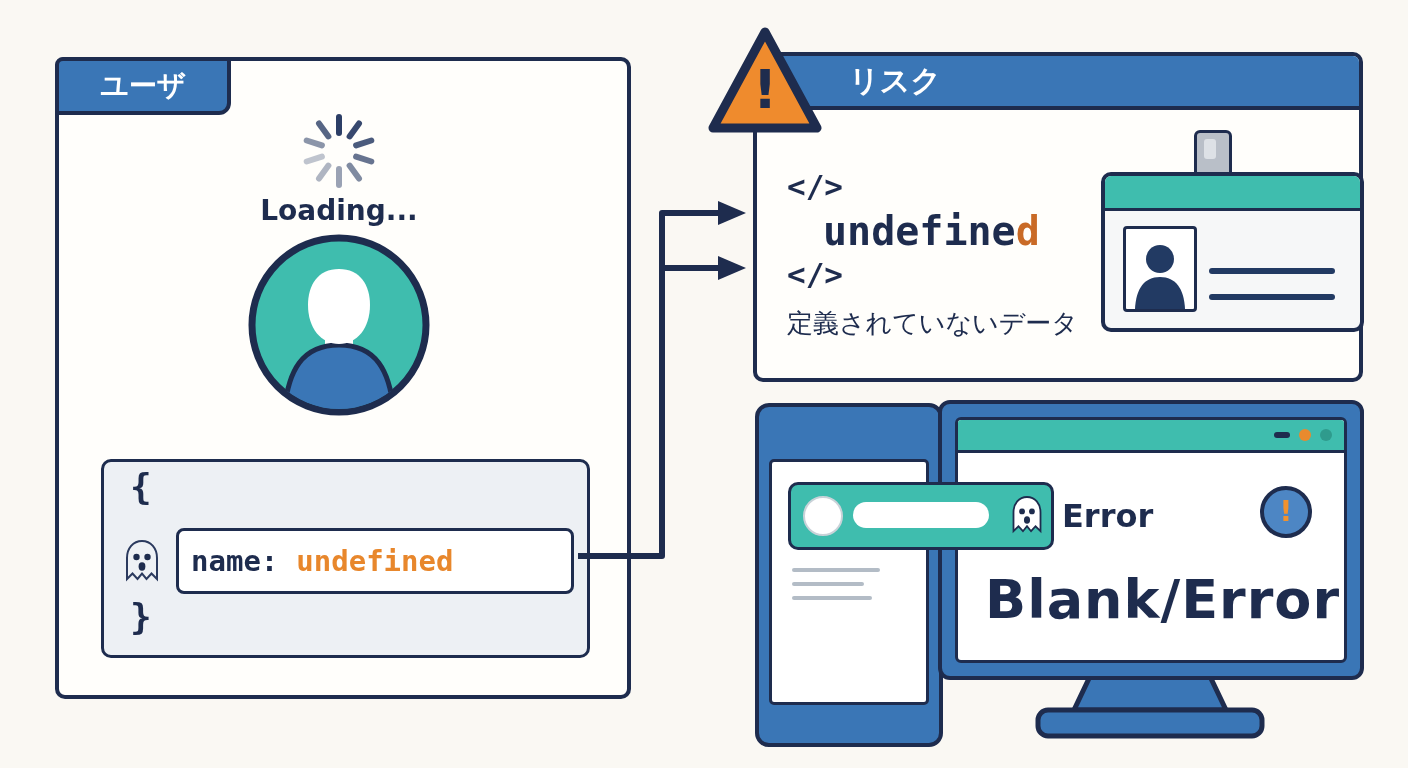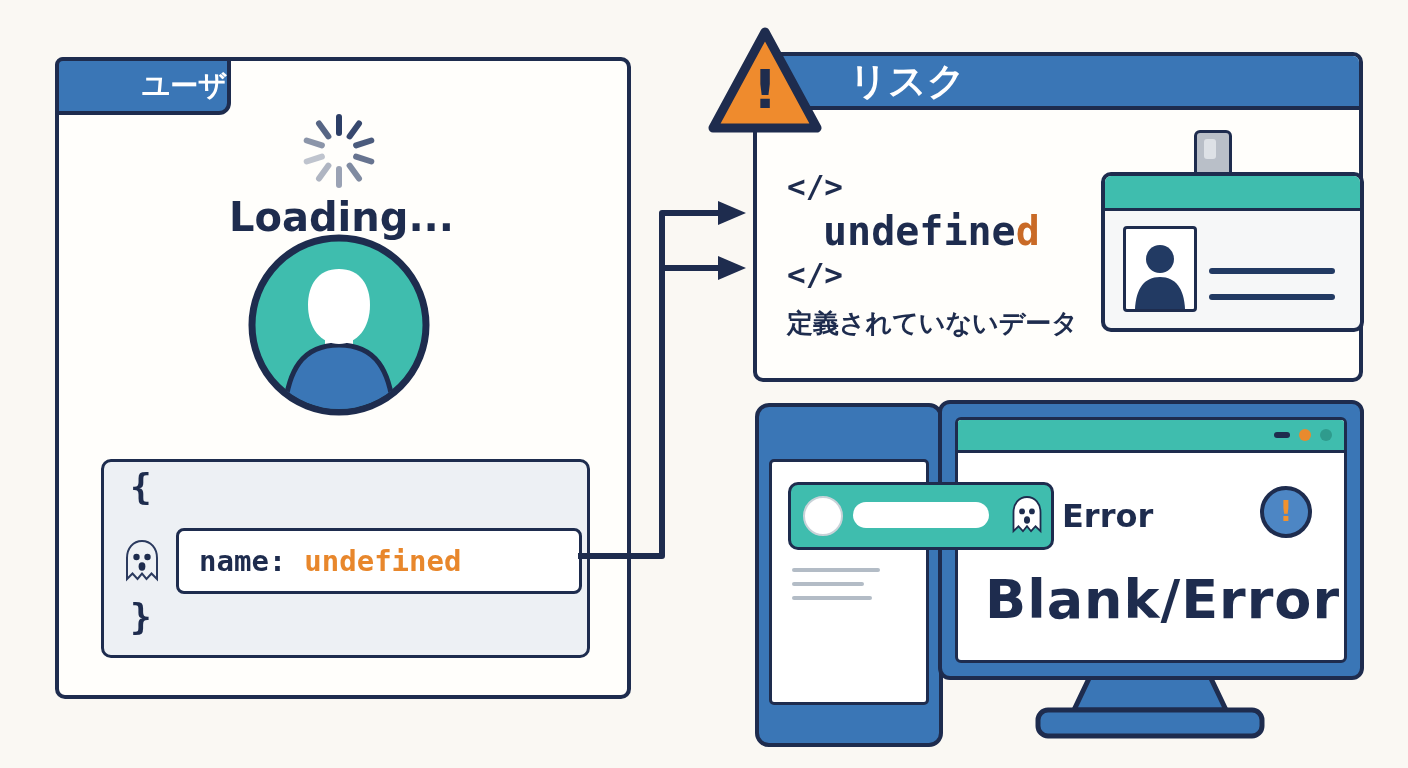--- a/index.html
+++ b/index.html
@@ -8,30 +8,30 @@
     font-family:"DejaVu Sans","Liberation Sans",sans-serif;overflow:hidden;
     color:#1e2c4e;
   }
   .abs{position:absolute;}
   .mono{font-family:"DejaVu Sans Mono","Liberation Mono",monospace;}
   .panel{
     background:#fffefb;border:4px solid #1e2c4e;border-radius:10px;
   }
   .tab{
     position:absolute;background:#3a76b6;border:4px solid #1e2c4e;
-    display:flex;align-items:center;justify-content:flex-end;
+    display:flex;align-items:center;justify-content:center;
     color:#ffffff;font-weight:bold;font-size:28px;z-index:6;
   }
   .navy-text{color:#1e2c4e;}
   .code-block{
     background:#edf0f4;border:3px solid #1e2c4e;border-radius:10px;
   }
   .code-inner{
     background:#ffffff;border:3px solid #1e2c4e;border-radius:8px;
-    display:flex;align-items:center;padding-left:20px;
+    display:flex;align-items:center;padding-left:12px;
   }
   .badge-card{
     background:#f6f7f8;border:4px solid #1e2c4e;border-radius:10px;overflow:hidden;
   }
   .line-bar{background:#223a63;border-radius:3px;}
   .screen-line{background:#b3bcc6;border-radius:2px;}
 </style>
 </head>
 <body>
 
@@ -58,21 +58,21 @@
         <line x1="62.1" y1="50.6" x2="77.3" y2="55.5" opacity="0.72"></line>
         <line x1="55.6" y1="59.6" x2="65" y2="72.5" opacity="0.6"></line>
         <line x1="45" y1="63" x2="45" y2="79" opacity="0.48"></line>
         <line x1="34.4" y1="59.6" x2="25" y2="72.5" opacity="0.38"></line>
         <line x1="27.9" y1="50.6" x2="12.7" y2="55.5" opacity="0.3"></line>
         <line x1="27.9" y1="39.4" x2="12.7" y2="34.5" opacity="0.55"></line>
         <line x1="34.4" y1="30.4" x2="25" y2="17.5" opacity="0.8"></line>
       </g>
     </svg>
 
-    <div class="abs navy-text" style="left:170px;top:133px;width:220px;text-align:center;font-size:40px;font-weight:bold;">Loading...</div>
+    <div class="abs navy-text" style="left:170px;top:133px;width:220px;text-align:center;font-size:28px;font-weight:bold;">Loading...</div>
 
     <svg class="abs" style="left:188px;top:172px;width:184px;height:184px;" viewBox="0 0 184 184">
       <defs>
           <clipPath id="avclip">
             <circle cx="92" cy="92" r="84"></circle>
           </clipPath>
         </defs>
       <circle cx="92" cy="92" r="87" fill="#3fbdae" stroke="#1e2c4e" stroke-width="7"></circle>
       <g clip-path="url(#avclip)">
         <rect x="78" y="96" width="28" height="24" fill="#ffffff"></rect>
@@ -97,29 +97,29 @@
       </div>
 
       <div class="abs mono navy-text" style="left:26px;top:134px;font-size:36px;font-weight:bold;">}</div>
     </div>
   </div>
 
   <div class="abs panel" style="left:753px;top:52px;width:602px;height:322px;z-index:3;">
 
     <div style="height:50px;background:#3a76b6;border-bottom:4px solid #1e2c4e;border-radius:6px 6px 0 0;
                 display:flex;align-items:center;padding-left:92px;">
-      <span style="color:#ffffff;font-weight:bold;font-size:38px;">リスク</span>
+      <span style="color:#ffffff;font-weight:bold;font-size:30px;">リスク</span>
     </div>
 
     <div class="abs mono navy-text" style="left:30px;top:112px;font-size:31px;font-weight:bold;">&lt;/&gt;</div>
     <div class="abs mono" style="left:66px;top:152px;font-size:40px;font-weight:bold;">
       <span class="navy-text">undefine</span><span style="color:#c96a26;">d</span>
     </div>
     <div class="abs mono navy-text" style="left:30px;top:200px;font-size:31px;font-weight:bold;">&lt;/&gt;</div>
-    <div class="abs navy-text" style="left:30px;top:250px;font-size:26px;font-weight:bold;">定義されていないデータ</div>
+    <div class="abs navy-text" style="left:30px;top:250px;font-size:26px;font-weight:normal;">定義されていないデータ</div>
 
     <div class="abs" style="left:437px;top:74px;width:32px;height:50px;background:#b9bfc8;border:3px solid #1e2c4e;border-radius:6px;z-index:1;">
       <div class="abs" style="left:7px;top:6px;width:12px;height:20px;background:#dde1e6;border-radius:3px;"></div>
     </div>
 
     <div class="abs badge-card" style="left:344px;top:116px;width:255px;height:152px;z-index:2;">
       <div style="height:32px;background:#3fbdae;border-bottom:3px solid #1e2c4e;"></div>
       <div class="abs" style="left:18px;top:50px;width:68px;height:80px;background:#ffffff;border:3px solid #1e2c4e;border-radius:4px;overflow:hidden;">
         <svg style="width:100%;height:100%;" viewBox="0 0 68 80">
           <circle cx="34" cy="30" r="14" fill="#223a63"></circle>

